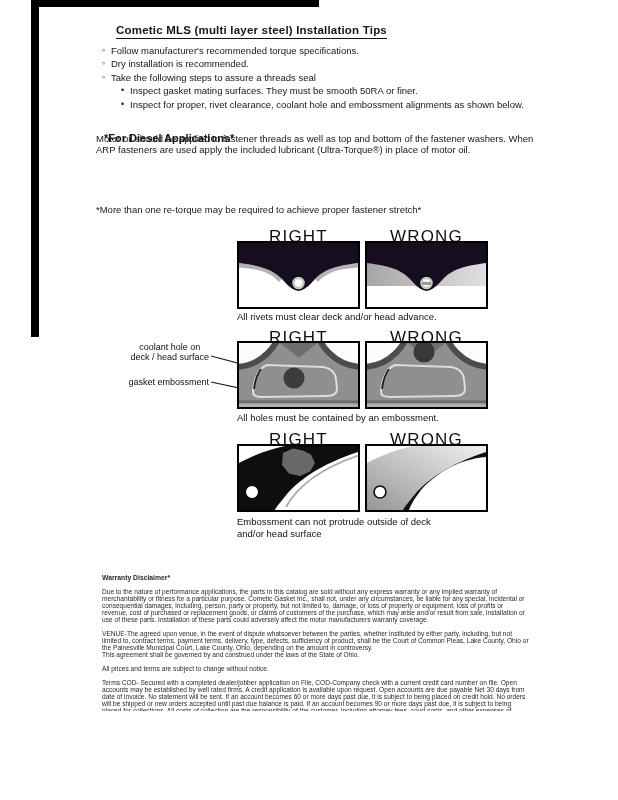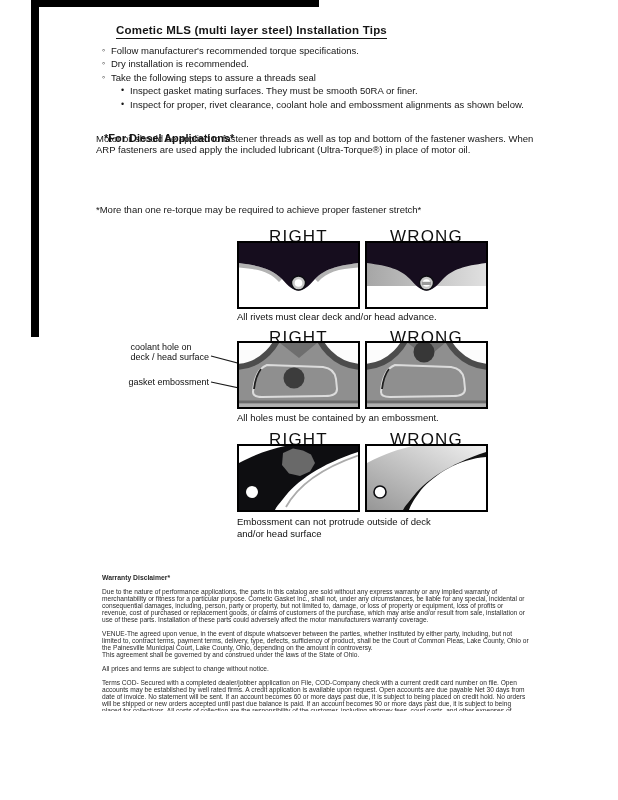--- a/index.html
+++ b/index.html
@@ -22,21 +22,21 @@
   .para{position:absolute;left:96px;width:444px;margin:0;font-size:9.5px;line-height:11px;}
   .p1{top:133px;} .p2{top:161px;} .note{top:204px;}
   
   .dg-head{position:absolute;width:123px;text-align:center;font-size:17px;letter-spacing:1.2px;color:#101010;}
   .panel-box{position:absolute;width:119px;height:64px;border:2px solid #000;background:#fff;line-height:0;}
   .cap{position:absolute;left:237px;font-size:9.5px;line-height:11.5px;color:#101010;}
   .pos-r{left:237px;} .pos-w{left:365px;}
   .row1-h{top:227px;} .row1-p{top:241px;} .row1-c{top:311px;}
   .row2-h{top:328px;} .row2-p{top:341px;} .row2-c{top:412px;}
   .row3-h{top:430px;} .row3-p{top:444px;} .row3-c{top:516px;}
-  .lbl{position:absolute;right:409px;text-align:left;font-size:9px;line-height:10px;color:#101010;white-space:nowrap;}
+  .lbl{position:absolute;right:409px;text-align:center;font-size:9px;line-height:10px;color:#101010;white-space:nowrap;}
   .lbl-coolant{top:342px;} .lbl-emboss{top:377px;}
   .leaders{position:absolute;left:115px;top:340px;}
   
   .legal{position:absolute;left:102px;top:574px;width:427px;font-size:6.6px;line-height:7.1px;color:#2a2a2a;}
   .legal h2{margin:0 0 7px 0;font-size:6.8px;}
   .legal p{margin:0 0 6.5px 0;}
   .legal p.nogap{margin-bottom:0;}
   
   .pgnum{position:absolute;left:387px;top:755px;font-size:13.5px;letter-spacing:.4px;color:#15803d;}
 </style>

